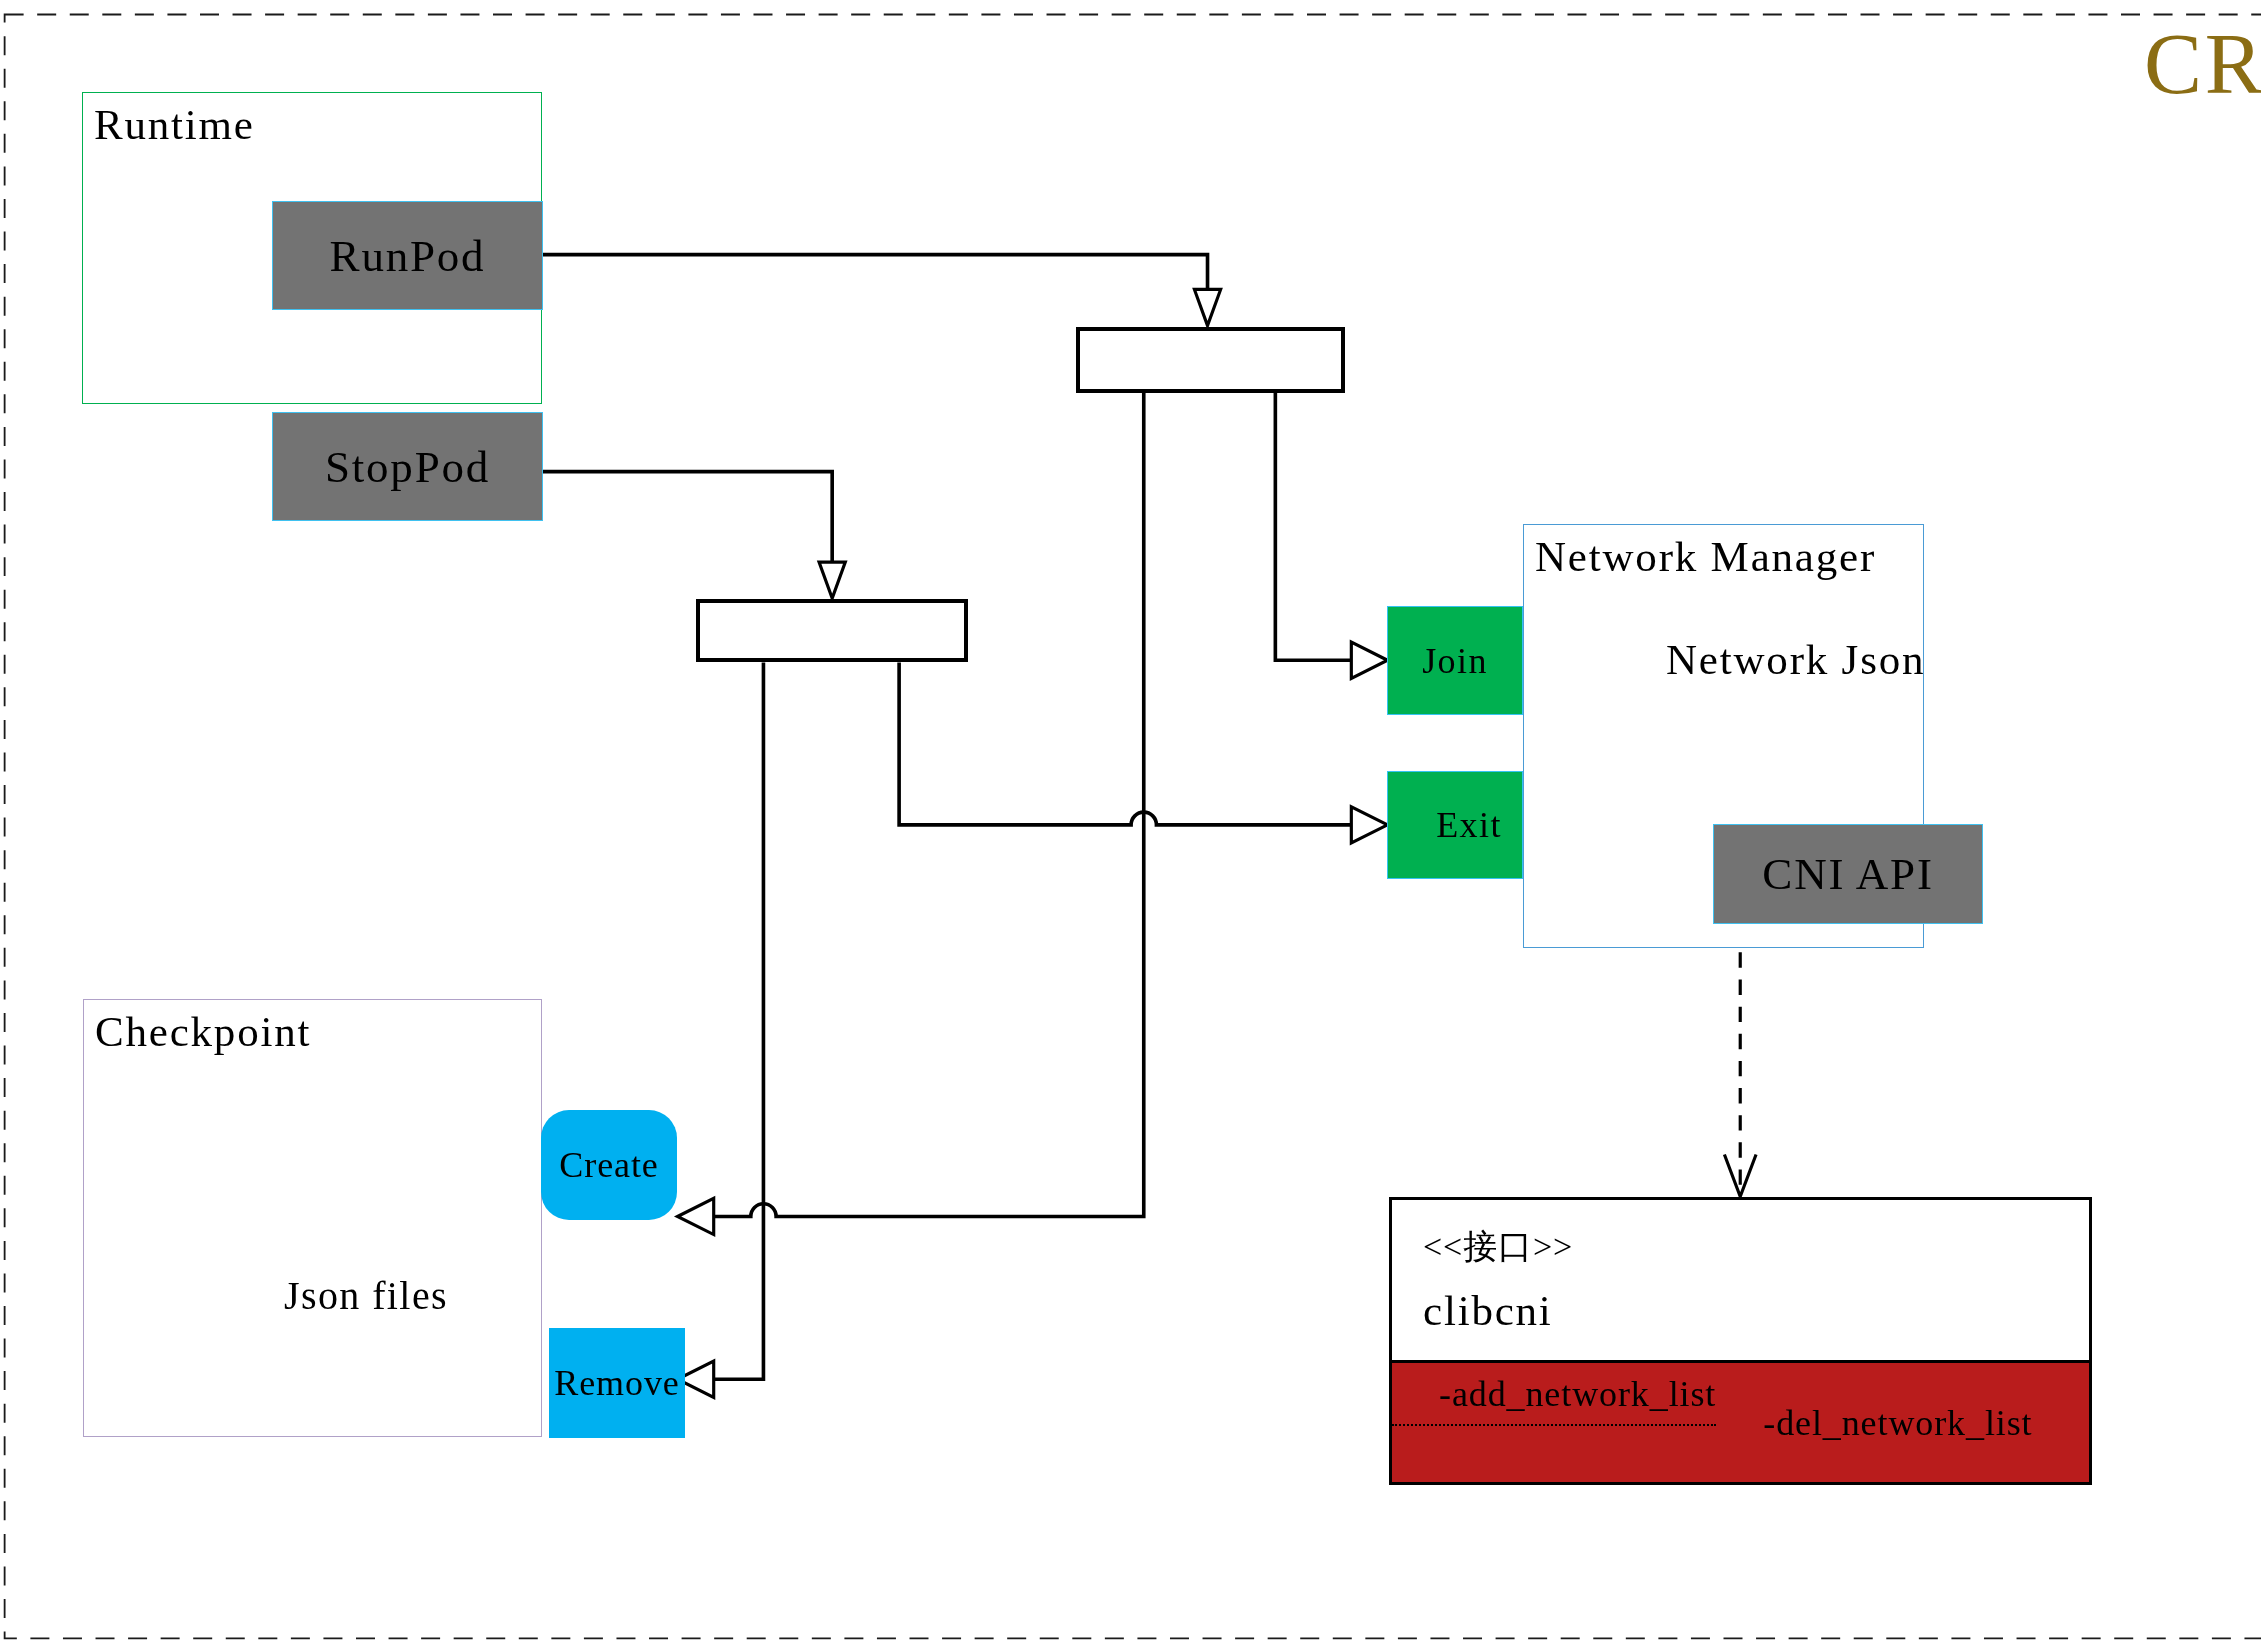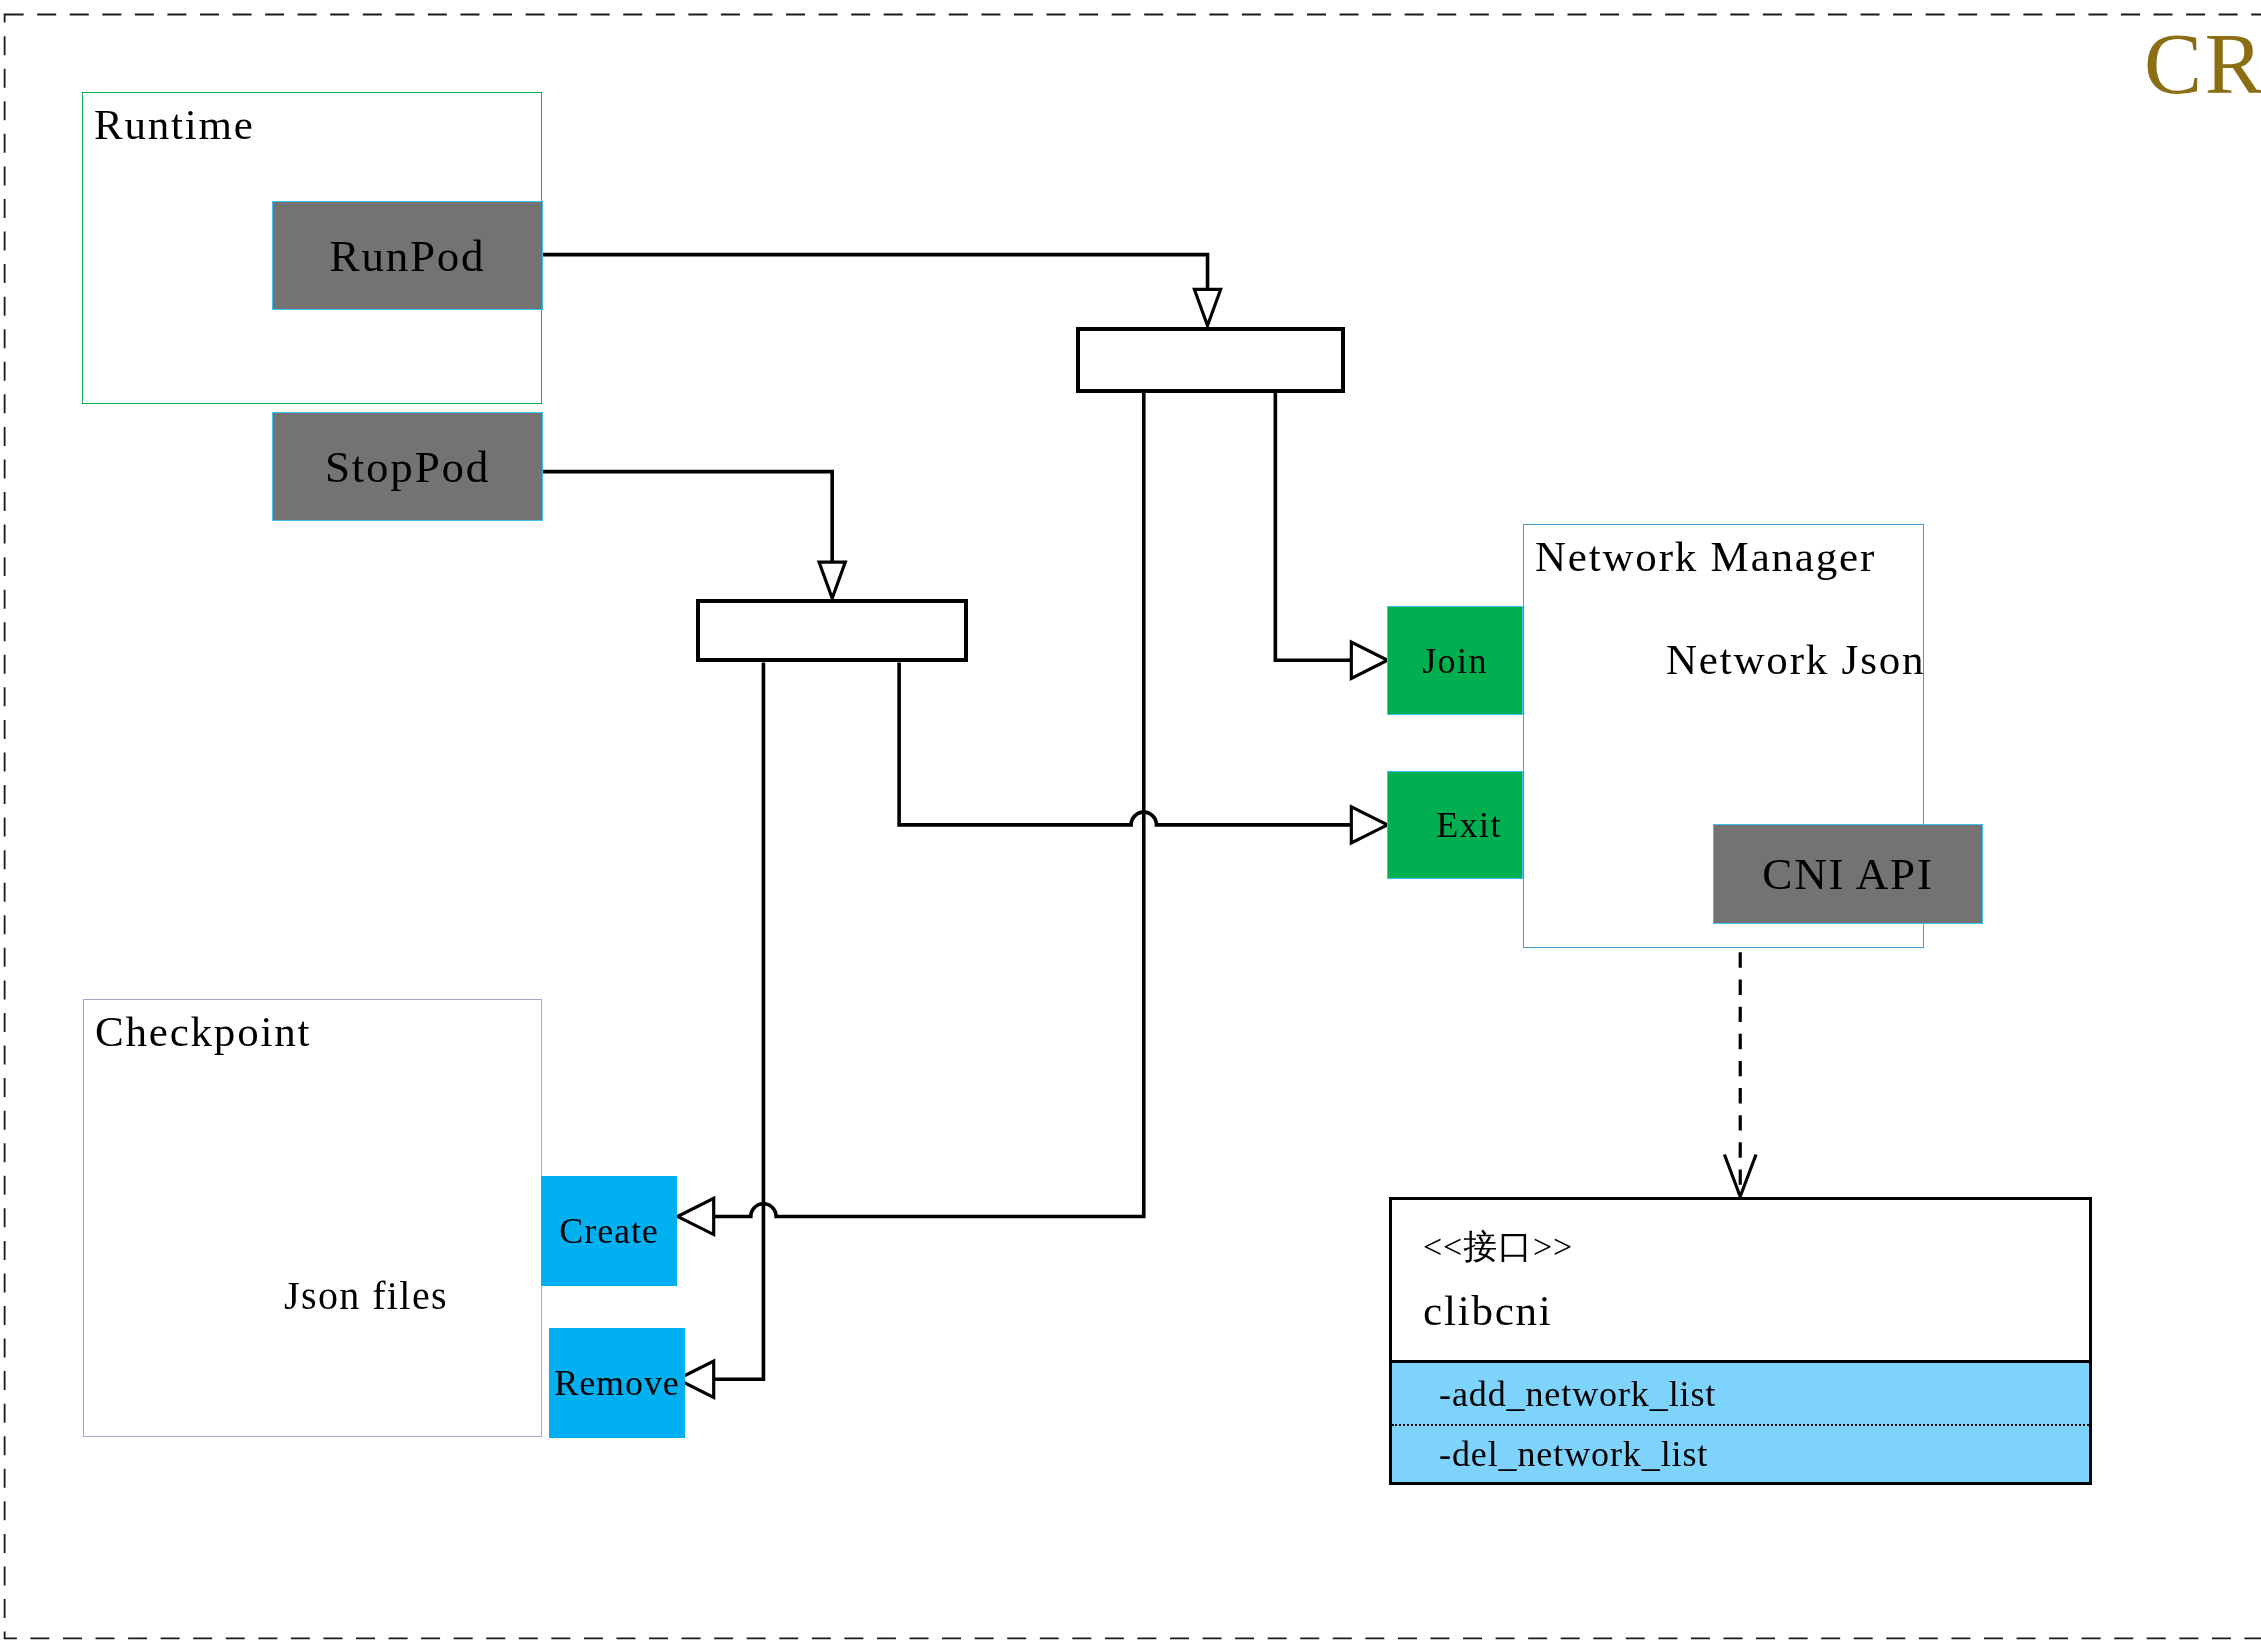--- a/index.html
+++ b/index.html
@@ -28,39 +28,39 @@
   .stoppod-box{left:272px;top:412px;width:271px;height:109px;}
   .cni-box{left:1713px;top:824px;width:270px;height:100px;}
 
   
   .green-box{background:#00B050;border:1.4px solid #35C3F2;display:flex;align-items:center;justify-content:center;font-size:36px;letter-spacing:1.4px;}
   .join-box{left:1387px;top:606px;width:136px;height:109px;}
   .exit-box{left:1387px;top:771px;width:136px;height:108px;padding-left:28px;}
 
   
   .blue-box{background:#00B0F0;display:flex;align-items:center;justify-content:center;font-size:36px;letter-spacing:0.9px;}
-  .create-box{left:541px;top:1176px;width:136px;height:110px;}
+  .create-box{left:541px;top:1110px;width:136px;height:110px;border-radius:28px;}
   .remove-box{left:541px;top:1328px;width:136px;height:110px;margin-left:8px;}
 
   
   .relay-box{background:#ffffff;border:4.1px solid #000;}
   .relay-1{left:1076px;top:327px;width:269px;height:66px;}
   .relay-2{left:696px;top:599px;width:272px;height:63px;}
 
   
   .network-list-text{left:1666px;top:635px;font-size:43px;letter-spacing:1.8px;white-space:nowrap;}
   .json-files-text{left:284px;top:1272px;font-size:40px;letter-spacing:1.4px;white-space:nowrap;}
   .cri-title{left:2144px;top:12.7px;width:149px;font-size:87px;color:#8B6D14;letter-spacing:2.7px;text-align:center;white-space:nowrap;}
 
   
   .clibcni-box{left:1389px;top:1197px;width:703px;height:288px;border:3.2px solid #000;background:#ffffff;display:flex;flex-direction:column;}
   .clib-top{height:160px;border-bottom:3.2px solid #000;position:relative;}
   .clib-stereotype{position:absolute;left:31px;top:23.5px;font-size:34px;letter-spacing:0.9px;}
   .clib-name{position:absolute;left:31px;top:86px;font-size:43px;letter-spacing:1.8px;}
-  .clib-rows{flex:1;background:#7dd3fc;display:flex;flex-direction:column;}
+  .clib-rows{flex:1;background:#b91c1c;display:flex;flex-direction:row;}
   .clib-row{display:flex;align-items:center;padding-left:47px;font-size:36px;letter-spacing:0.9px;}
   .clib-row-1{height:61px;border-bottom:2.3px dotted #000;}
   .clib-row-2{flex:1;}
 </style>
 </head>
 <body>
 
 <div class="canvas">
 
   <svg class="layer" viewBox="0 0 5163 3631">

